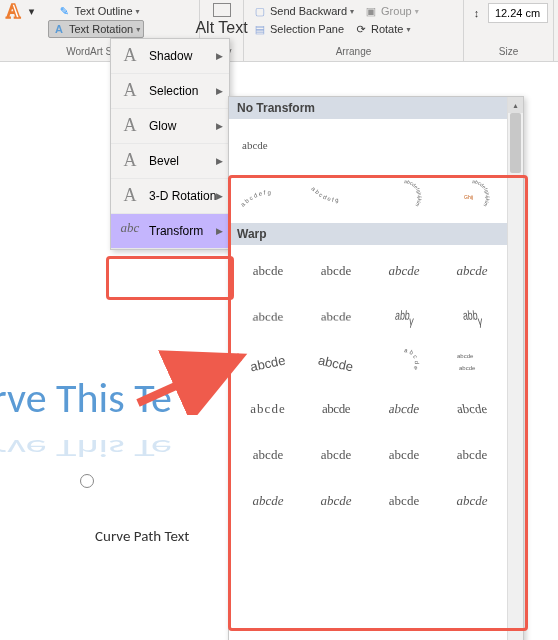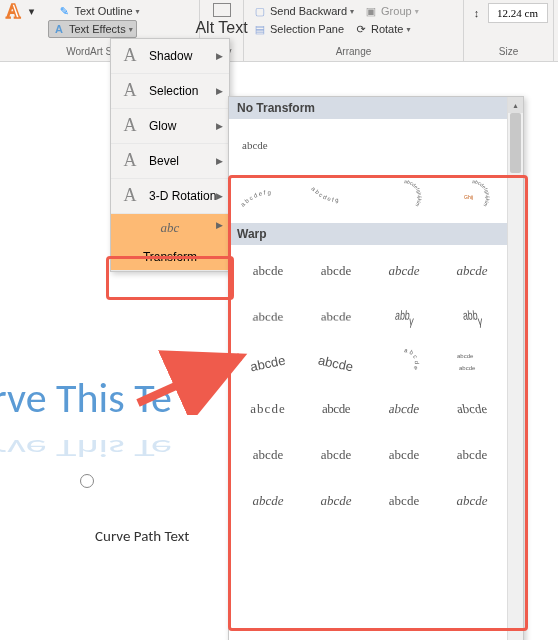--- a/index.html
+++ b/index.html
@@ -7,31 +7,31 @@
 
 .ribbon { height: 62px; background: #f3f2f1; border-bottom: 1px solid #d4d4d4; display: flex; font-size: 11px; color: #333; position: relative; }
 .ribbon-group { border-right: 1px solid #d4d4d4; padding: 2px 6px; display: flex; flex-direction: column; justify-content: space-between; height: 100%; }
 .group-label { text-align: center; font-size: 10px; color: #666; margin-top: auto; padding-bottom: 2px; }
 .ribbon-row { display: flex; align-items: center; gap: 4px; height: 18px; }
 .ribbon-btn { display: flex; align-items: center; gap: 3px; padding: 1px 3px; border-radius: 2px; cursor: pointer; white-space: nowrap; }
 .ribbon-btn.active { background: #d0d0d0; border: 1px solid #a0a0a0; }
 .icon-small { width: 14px; height: 14px; display: inline-flex; align-items: center; justify-content: center; }
 .dropdown-caret { font-size: 8px; color: #666; }
 .wordart-a { font-family: Georgia, serif; font-size: 20px; font-weight: bold; display: inline-block; }
-.size-input { width: 60px; height: 20px; border: 1px solid #ccc; text-align: center; font-size: 11px; font-family: Liberation Serif, serif; }
+.size-input { width: 60px; height: 20px; border: 1px solid #ccc; text-align: center; font-size: 11px; }
 
 .canvas { position: absolute; top: 62px; left: 0; right: 0; bottom: 0; background: #fff; }
 .big-text { position: absolute; left: -30px; top: 310px; font-size: 42px; color: #5b9bd5; font-family: Calibri, sans-serif; }
 .big-text::after { content: attr(data-reflection); position: absolute; left: 0; top: 100%; transform: scaleY(-0.6); opacity: 0.25; color: #5b9bd5; }
 .rotate-handle { position: absolute; left: 80px; top: 412px; width: 14px; height: 14px; border: 1px solid #888; border-radius: 50%; background: #fff; }
 .small-text { position: absolute; left: 95px; top: 465px; font-size: 15px; color: #333; font-family: Calibri, sans-serif; }
 
 .dropdown-menu { position: absolute; left: 110px; top: 38px; width: 120px; background: #f3f2f1; border: 1px solid #c8c8c8; box-shadow: 2px 2px 6px rgba(0,0,0,0.2); z-index: 10; }
 .menu-item { display: flex; align-items: center; padding: 6px 8px; gap: 8px; cursor: pointer; font-size: 12px; border-bottom: 1px solid #e8e8e8; position: relative; }
-.menu-item.selected { background: #fdba74; flex-direction: column; }
+.menu-item.selected { background: #c4b5fd; }
 .menu-icon { width: 22px; height: 22px; font-family: Georgia, serif; font-size: 18px; text-align: center; color: #888; }
 .menu-icon.transform { font-family: 'Comic Sans MS', cursive; font-style: italic; font-size: 13px; color: #666; }
 .menu-arrow { position: absolute; right: 6px; font-size: 9px; color: #666; }
 
 .submenu { position: absolute; left: 228px; top: 96px; width: 296px; height: 600px; background: #fff; border: 1px solid #c8c8c8; box-shadow: 2px 2px 6px rgba(0,0,0,0.2); z-index: 11; overflow: hidden; }
 .submenu-header { background: #d6dce5; padding: 4px 8px; font-size: 12px; font-weight: 600; color: #444; }
 .submenu-row { display: flex; flex-wrap: wrap; padding: 4px 6px; gap: 2px; }
 .preset { width: 66px; height: 44px; border: 1px solid transparent; display: flex; align-items: center; justify-content: center; font-family: Georgia, serif; font-size: 13px; color: #555; cursor: pointer; }
 .preset.no-transform { justify-content: flex-start; padding-left: 6px; font-size: 11px; }
 .preset.follow svg { width: 60px; height: 40px; }
@@ -54,21 +54,21 @@
       <span class="ribbon-btn">
         <span class="icon-small" style="color:#1e90ff">✎</span>
         <span>Text Outline</span>
         <span class="dropdown-caret">▾</span>
       </span>
     </div>
     <div class="ribbon-row">
       <span style="width:38px"></span>
       <span class="ribbon-btn active">
         <span class="icon-small" style="color:#5b9bd5;font-weight:bold">A</span>
-        <span>Text Effects</span>
+        <span>Text Rotation</span>
         <span class="dropdown-caret">▾</span>
       </span>
     </div>
     <div class="group-label">WordArt Styles</div>
   </div>
 
   <div class="ribbon-group" style="width:44px;align-items:center">
     <div class="ribbon-btn" style="flex-direction:column;height:36px">
       <span class="icon-small" style="border:1px solid #888;width:18px;height:14px"></span>
       <span style="font-size:16px;text-align:center;line-height:1">Alt Text</span>

